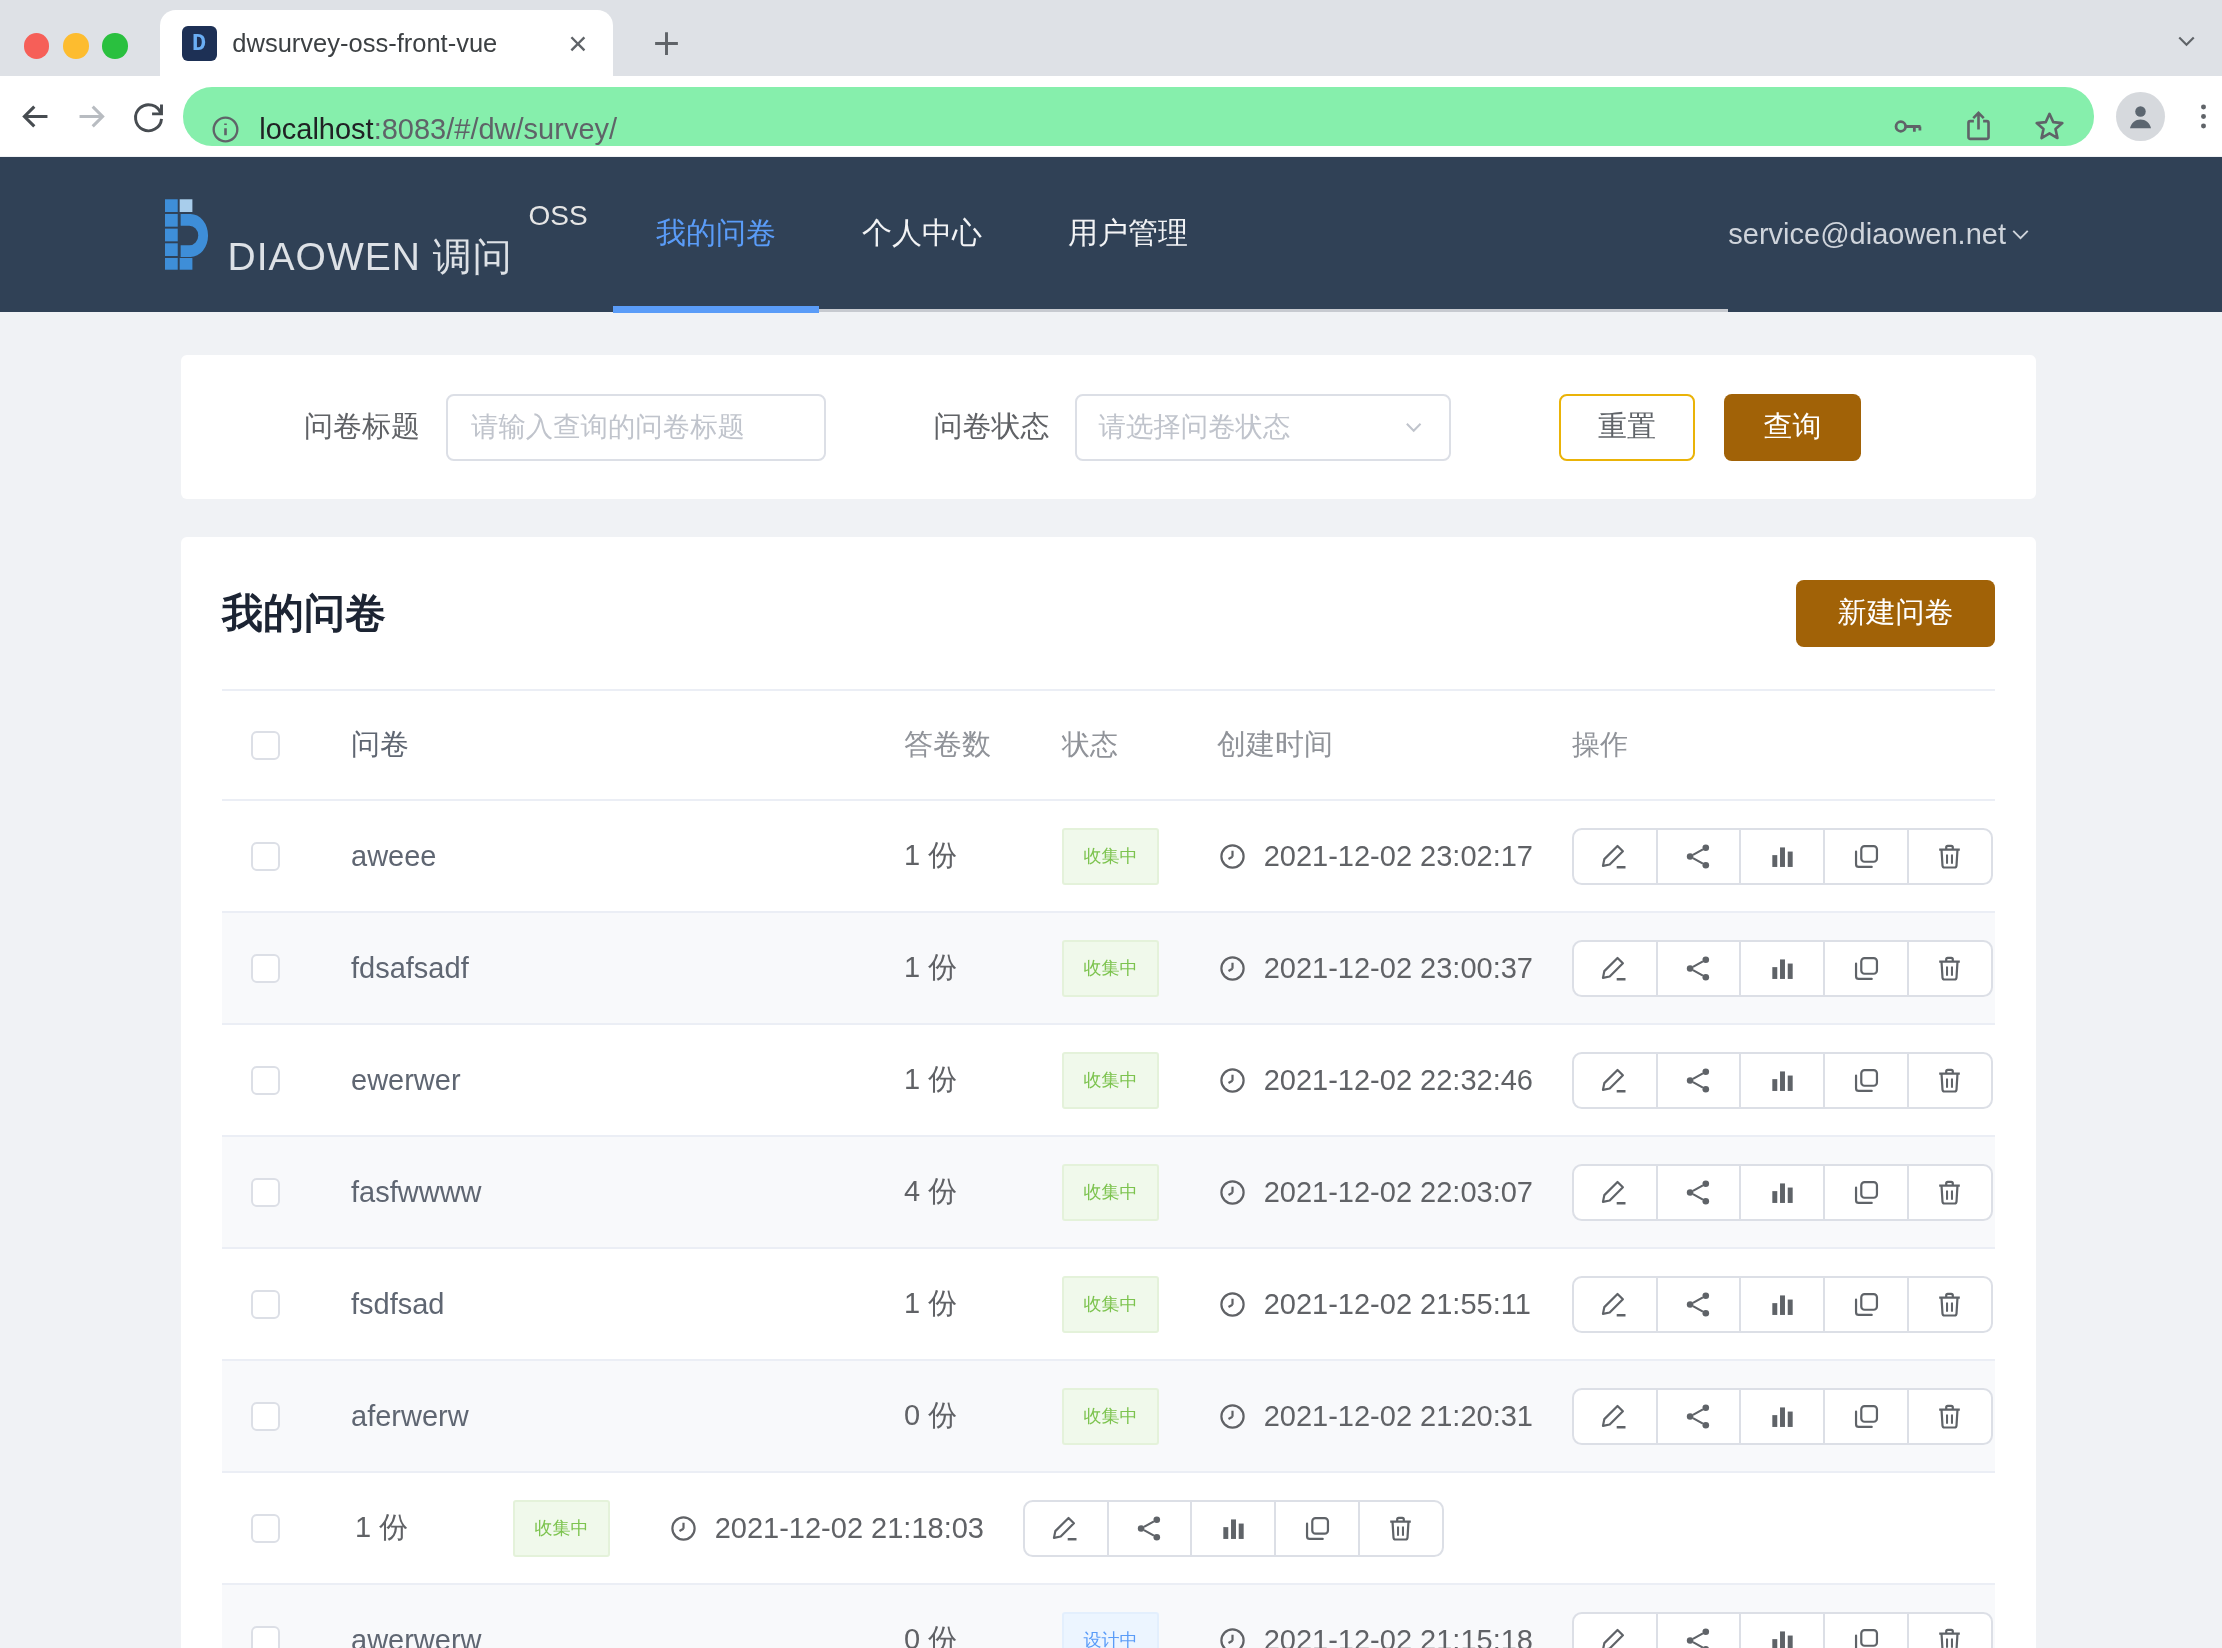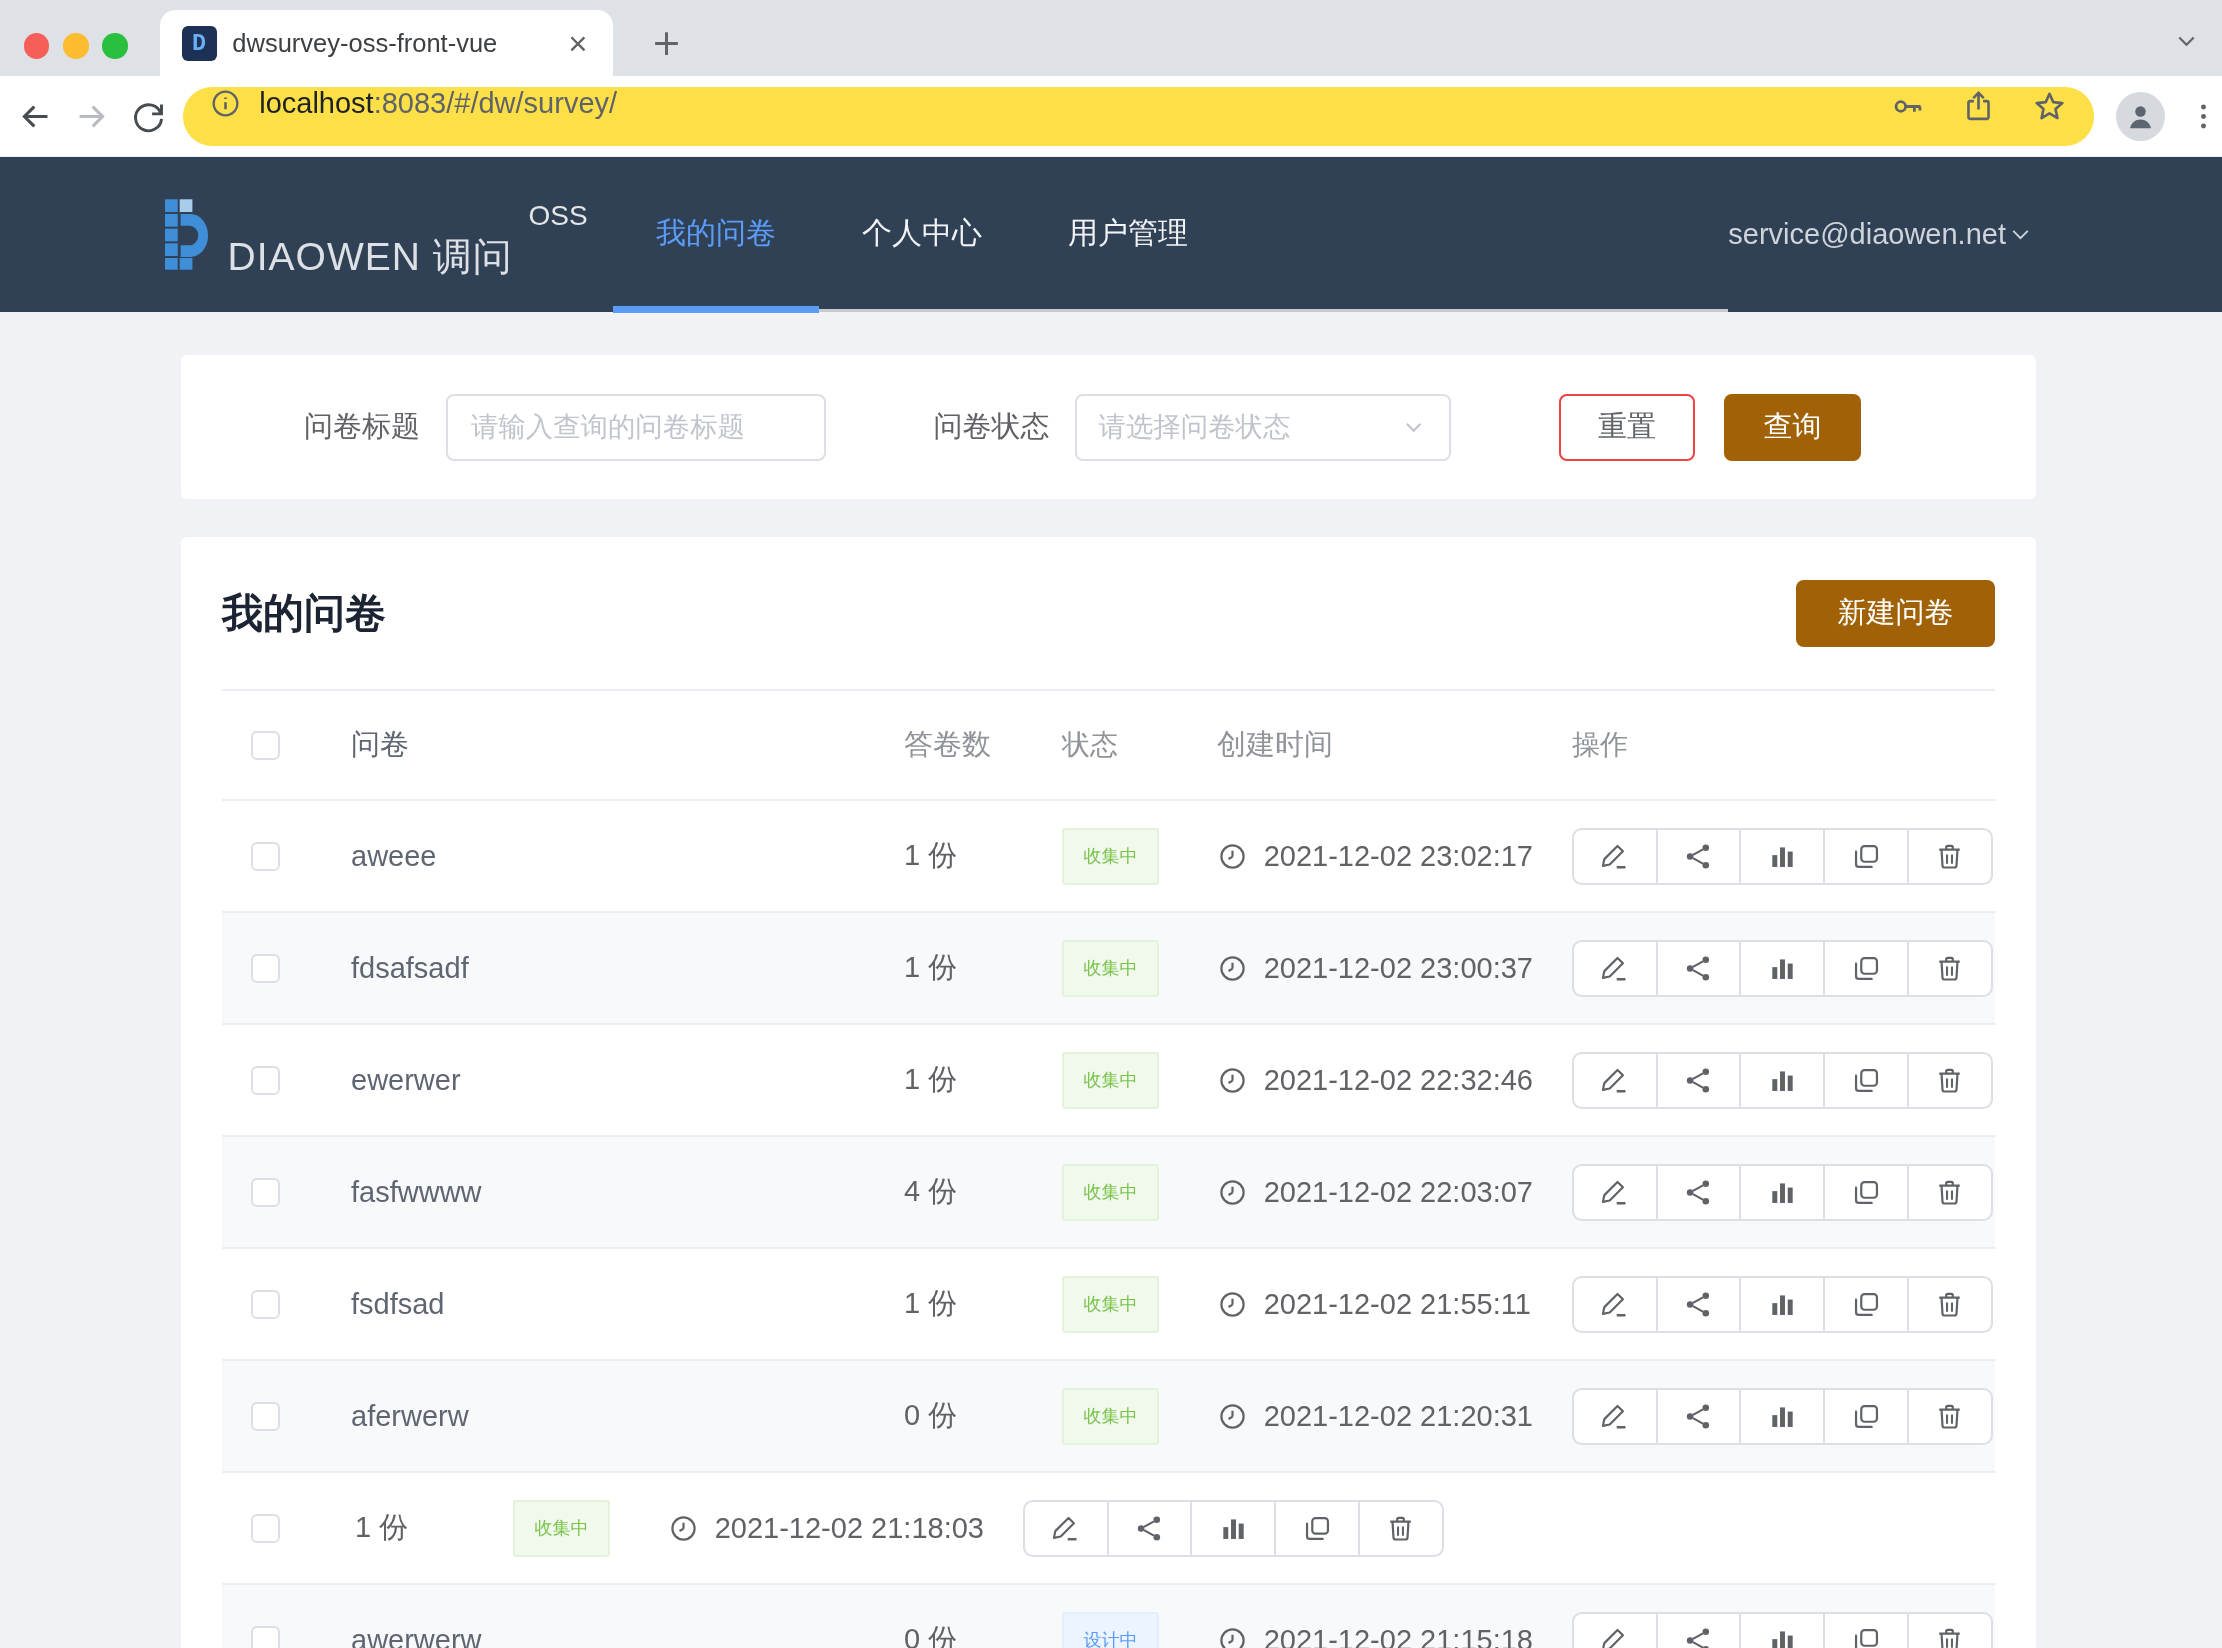--- a/index.html
+++ b/index.html
@@ -28,22 +28,22 @@
     color:#6aaef5; font-weight:bold; font-size:23.5px; font-family:"Liberation Mono","DejaVu Sans Mono",monospace; }
   .tab-title { flex:1; margin-left:15.7px; font-size:25.5px; color:#3c4043; white-space:nowrap; overflow:hidden; }
   .tab-close { font-size:33px; color:#5f6368; line-height:1; padding:0 3.9px; cursor:default; }
   .newtab-btn { position:absolute; left:639px; top:15.7px; width:55px; height:55px;
     display:flex; align-items:center; justify-content:center; }
   .strip-chevron { position:absolute; right:21.6px; top:25.5px; }
 
   .toolbar { position:absolute; left:0; top:76px; width:100%; height:80px; background:#ffffff;
     display:flex; align-items:center; }
   .nav-ic { width:43px; height:43px; display:flex; align-items:center; justify-content:center; margin-left:13.7px; }
-  .omnibox { margin-left:13.7px; width:1921px; height:59px; border-radius:29px; background:#fde047;
-    display:flex; align-items:flex-start; padding:0 25.5px; }
+  .omnibox { margin-left:13.7px; width:1921px; height:59px; border-radius:29px; background:#86efac;
+    display:flex; align-items:flex-end; padding:0 25.5px; }
   .omni-url { margin-left:17.6px; font-size:29px; flex:1; white-space:nowrap; }
   .omni-url .host { color:#202124; }
   .omni-url .rest { color:#5f6368; }
   .omni-right { display:flex; align-items:center; gap:33px; }
   .avatar { width:49px; height:49px; border-radius:50%; background:#d6d9dd; margin-left:21.6px;
     display:flex; align-items:center; justify-content:center; overflow:hidden; }
   .kebab { margin-left:19.6px; width:39px; display:flex; justify-content:center; }
 
   
   .appheader { position:absolute; left:0; top:157px; width:100%; height:155px; background:#304156; }
@@ -66,21 +66,21 @@
   .f-input { margin-left:25.5px; width:380px; height:67px; border:2px solid #dcdfe6; border-radius:7.8px;
     font-size:27.4px; color:#606266; padding:0 23.5px; outline:none; background:#fff;
     font-family:inherit; }
   .f-input::placeholder { color:#c0c4cc; }
   .f-select { margin-left:25.5px; width:376px; height:67px; border:2px solid #dcdfe6; border-radius:7.8px;
     display:flex; align-items:center; justify-content:space-between; padding:0 21.6px; cursor:pointer; background:#fff; }
   .f-select .ph { font-size:27.4px; color:#c0c4cc; }
   .lbl2 { margin-left:108px; }
   .btn { height:67px; border-radius:7.8px; font-size:29px; display:flex; align-items:center;
     justify-content:center; cursor:pointer; font-family:inherit; }
-  .btn-plain { margin-left:108px; width:136px; background:#fff; border:2px solid #ef4444; color:#5f6368; }
+  .btn-plain { margin-left:108px; width:136px; background:#fff; border:2px solid #eab308; color:#5f6368; }
   .btn-primary { background:#a16207; color:#ffffff; border:none; }
   .btn-query { margin-left:29px; width:137px; }
 
   .main-card { top:537px; height:1176px; padding:0 41px; }
   .main-head { height:152px; display:flex; align-items:center; justify-content:space-between; }
   .main-title { font-size:41px; font-weight:bold; color:#1c2433; }
   .btn-create { width:199px; }
 
   
   .tbl { border-top:2px solid #ebeef5; }

